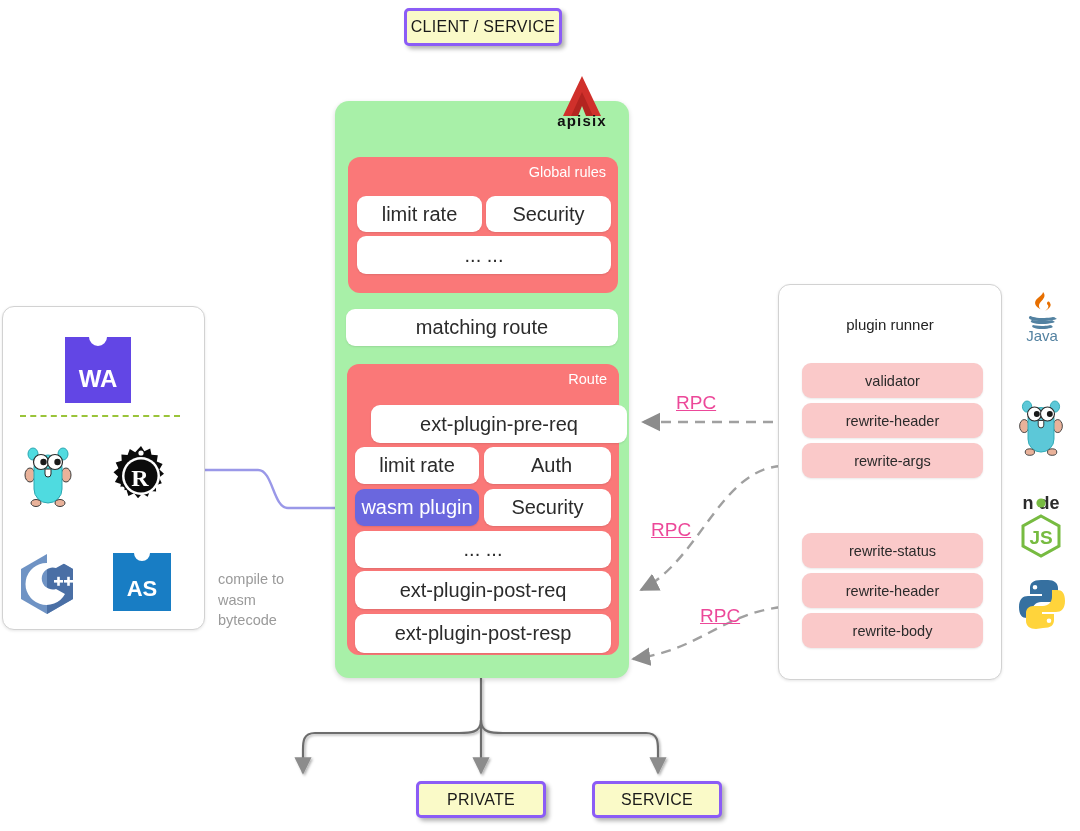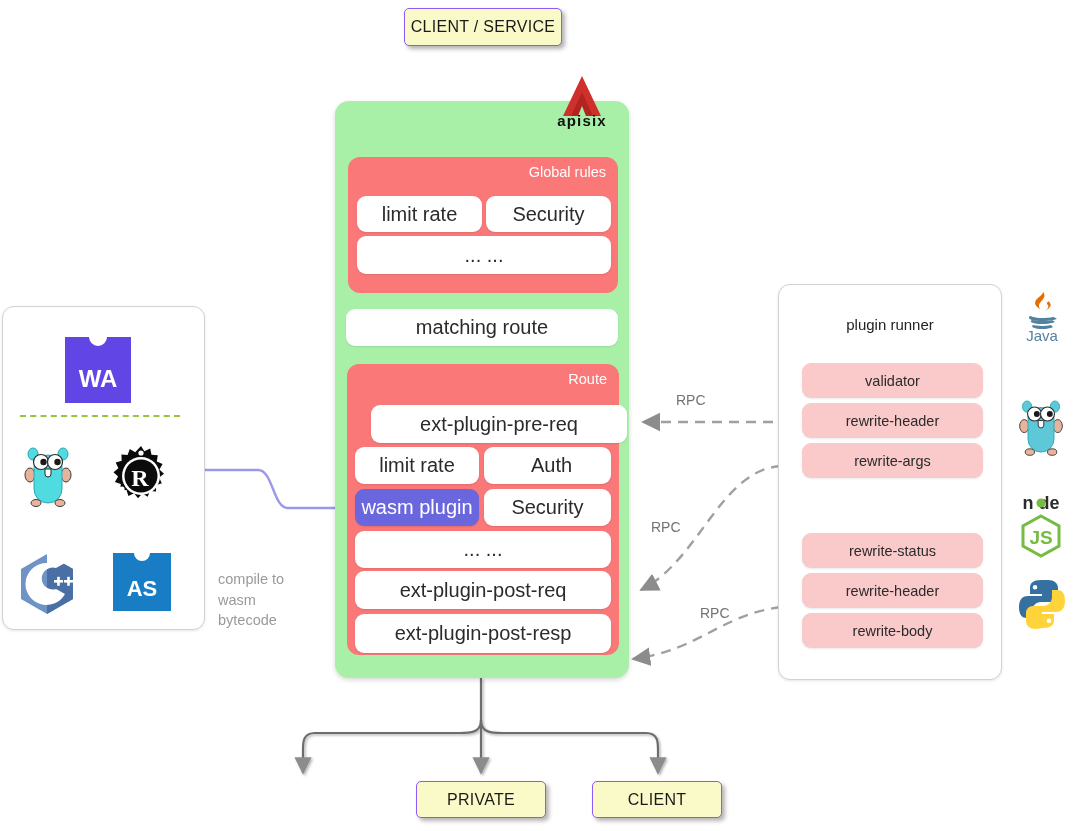--- a/index.html
+++ b/index.html
@@ -2,21 +2,21 @@
 <html><head>
 <meta charset="utf-8">
 <style>
   html,body{margin:0;padding:0;background:#ffffff;}
   body{width:1080px;height:831px;position:relative;overflow:hidden;
        font-family:"Liberation Sans","DejaVu Sans",sans-serif;color:#222;}
   .stage{position:absolute;left:0;top:0;width:1080px;height:831px;}
   .abs{position:absolute;box-sizing:border-box;}
 
   
-  .ybox{background:#fafac8;border:1px solid #8b5cf6;border-radius:5px;
+  .ybox{background:#fafac8;border:3px solid #8b5cf6;border-radius:5px;
         display:flex;align-items:center;justify-content:center;
         font-size:16px;color:#1a1a1a;letter-spacing:.3px;
         box-shadow:3px 3px 4px rgba(0,0,0,.30);}
 
   
   .greenbox{background:#a8f0a8;border-radius:14px;
             box-shadow:0 2px 5px rgba(0,0,0,.16);}
 
   
   .redbox{background:#fa7878;border-radius:12px;}
@@ -30,21 +30,21 @@
 
   
   .whitepanel{background:#ffffff;border:1px solid #d2d2d2;border-radius:12px;
               box-shadow:0 1px 3px rgba(0,0,0,.10);}
   .runner-title{font-size:15px;color:#232323;text-align:center;}
   .pinkpill{background:#fac9c9;border-radius:9px;display:flex;align-items:center;
             justify-content:center;font-size:14.5px;color:#2b2b2b;
             box-shadow:0 1px 2px rgba(0,0,0,.09);}
 
   
-  .rpc{font-size:14px;color:#737373;}
+  .rpc{font-size:19px;color:#ec4899;text-decoration:underline;}
   .compile{font-size:14.5px;color:#9a9a9a;line-height:1.42;}
   .greendash{border-top:2.5px dashed #9ac43a;}
 
   svg{overflow:visible;}
 </style>
 </head>
 <body>
 
 <div class="stage">
 
@@ -303,16 +303,16 @@
       <path d="M27,50 c8,0 11,-3 11,-8 v-6 H26 v-2 h14 c5,0 9,-3 9,-11 c0,-8 -3,-11 -8,-11 h-5 v7
                c0,5 -4,9 -9,9 H17 c-4,0 -7,3 -7,7 v8 c0,5 4,8 10,8 z M33,45 a2.3,2.3 0 1 1 0,-4.6
                a2.3,2.3 0 0 1 0,4.6 z" fill="#ffd43b"></path>
     </svg>
   </div>
 
   <div class="abs ybox" style="left:416px;top:781px;width:130px;height:37px;">
     <span>PRIVATE</span>
   </div>
   <div class="abs ybox" style="left:592px;top:781px;width:130px;height:37px;">
-    <span>CLIENT</span>
+    <span>SERVICE</span>
   </div>
 
 </div>
 
 </body></html>

